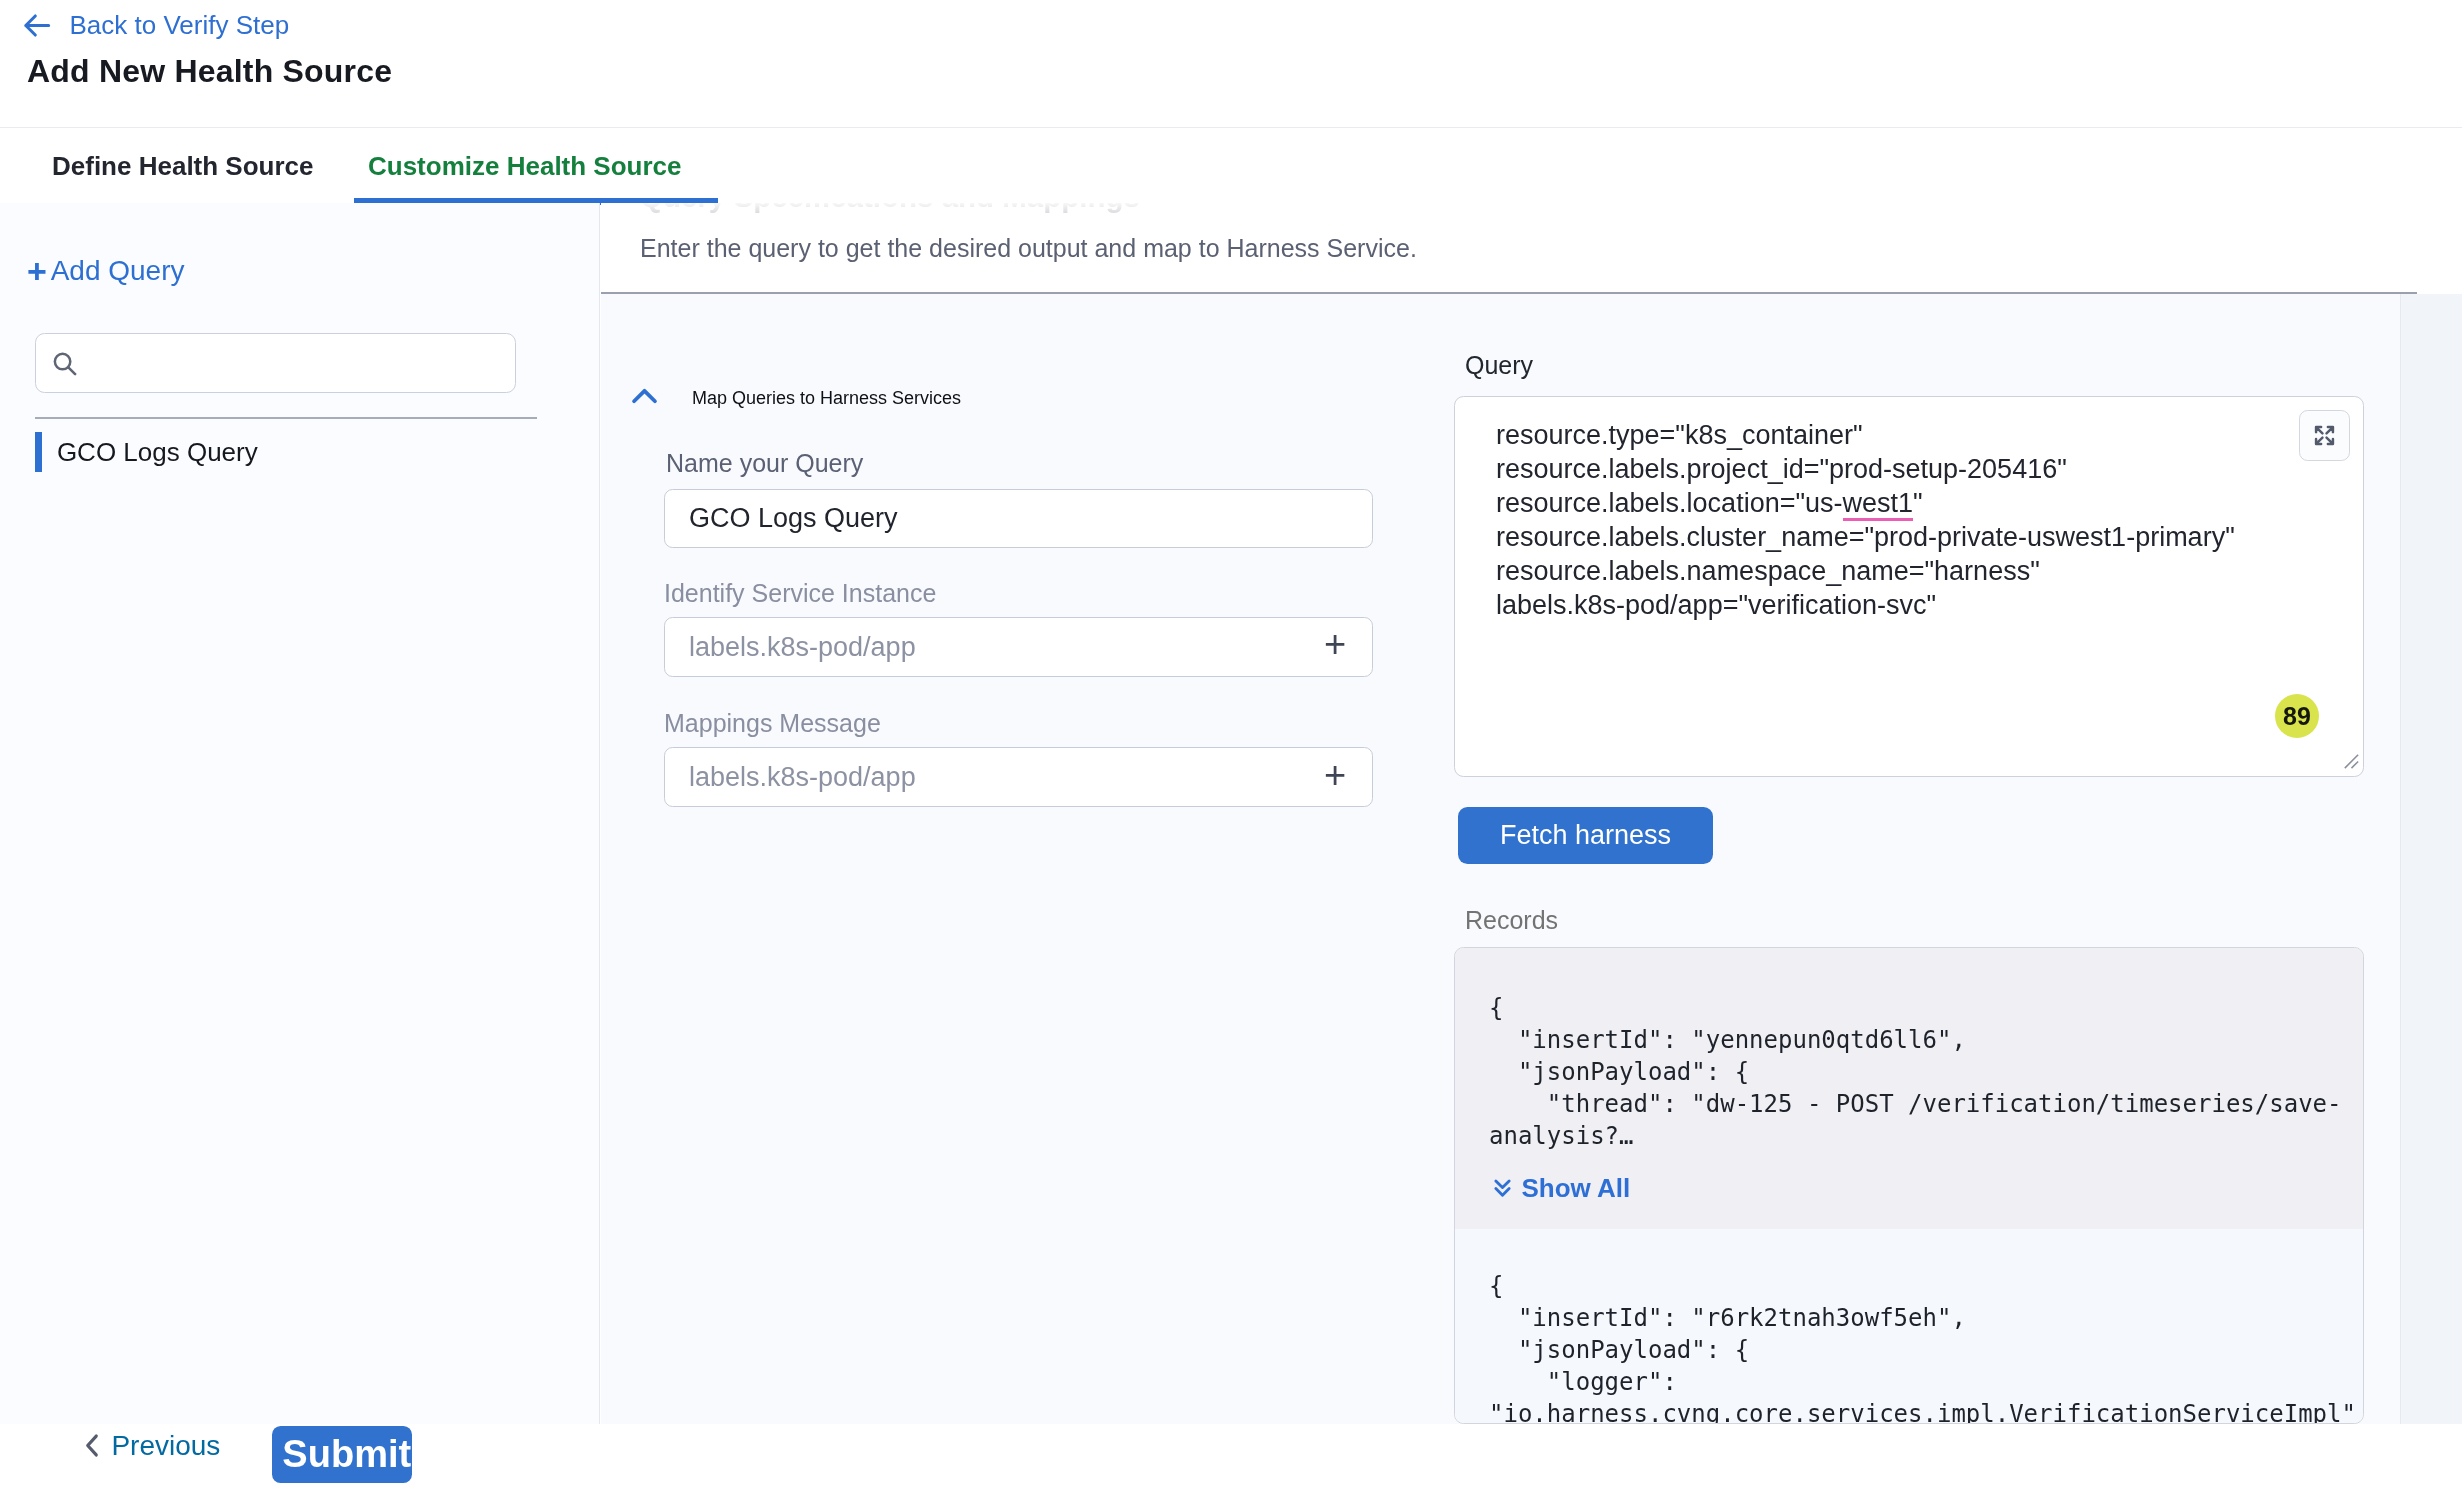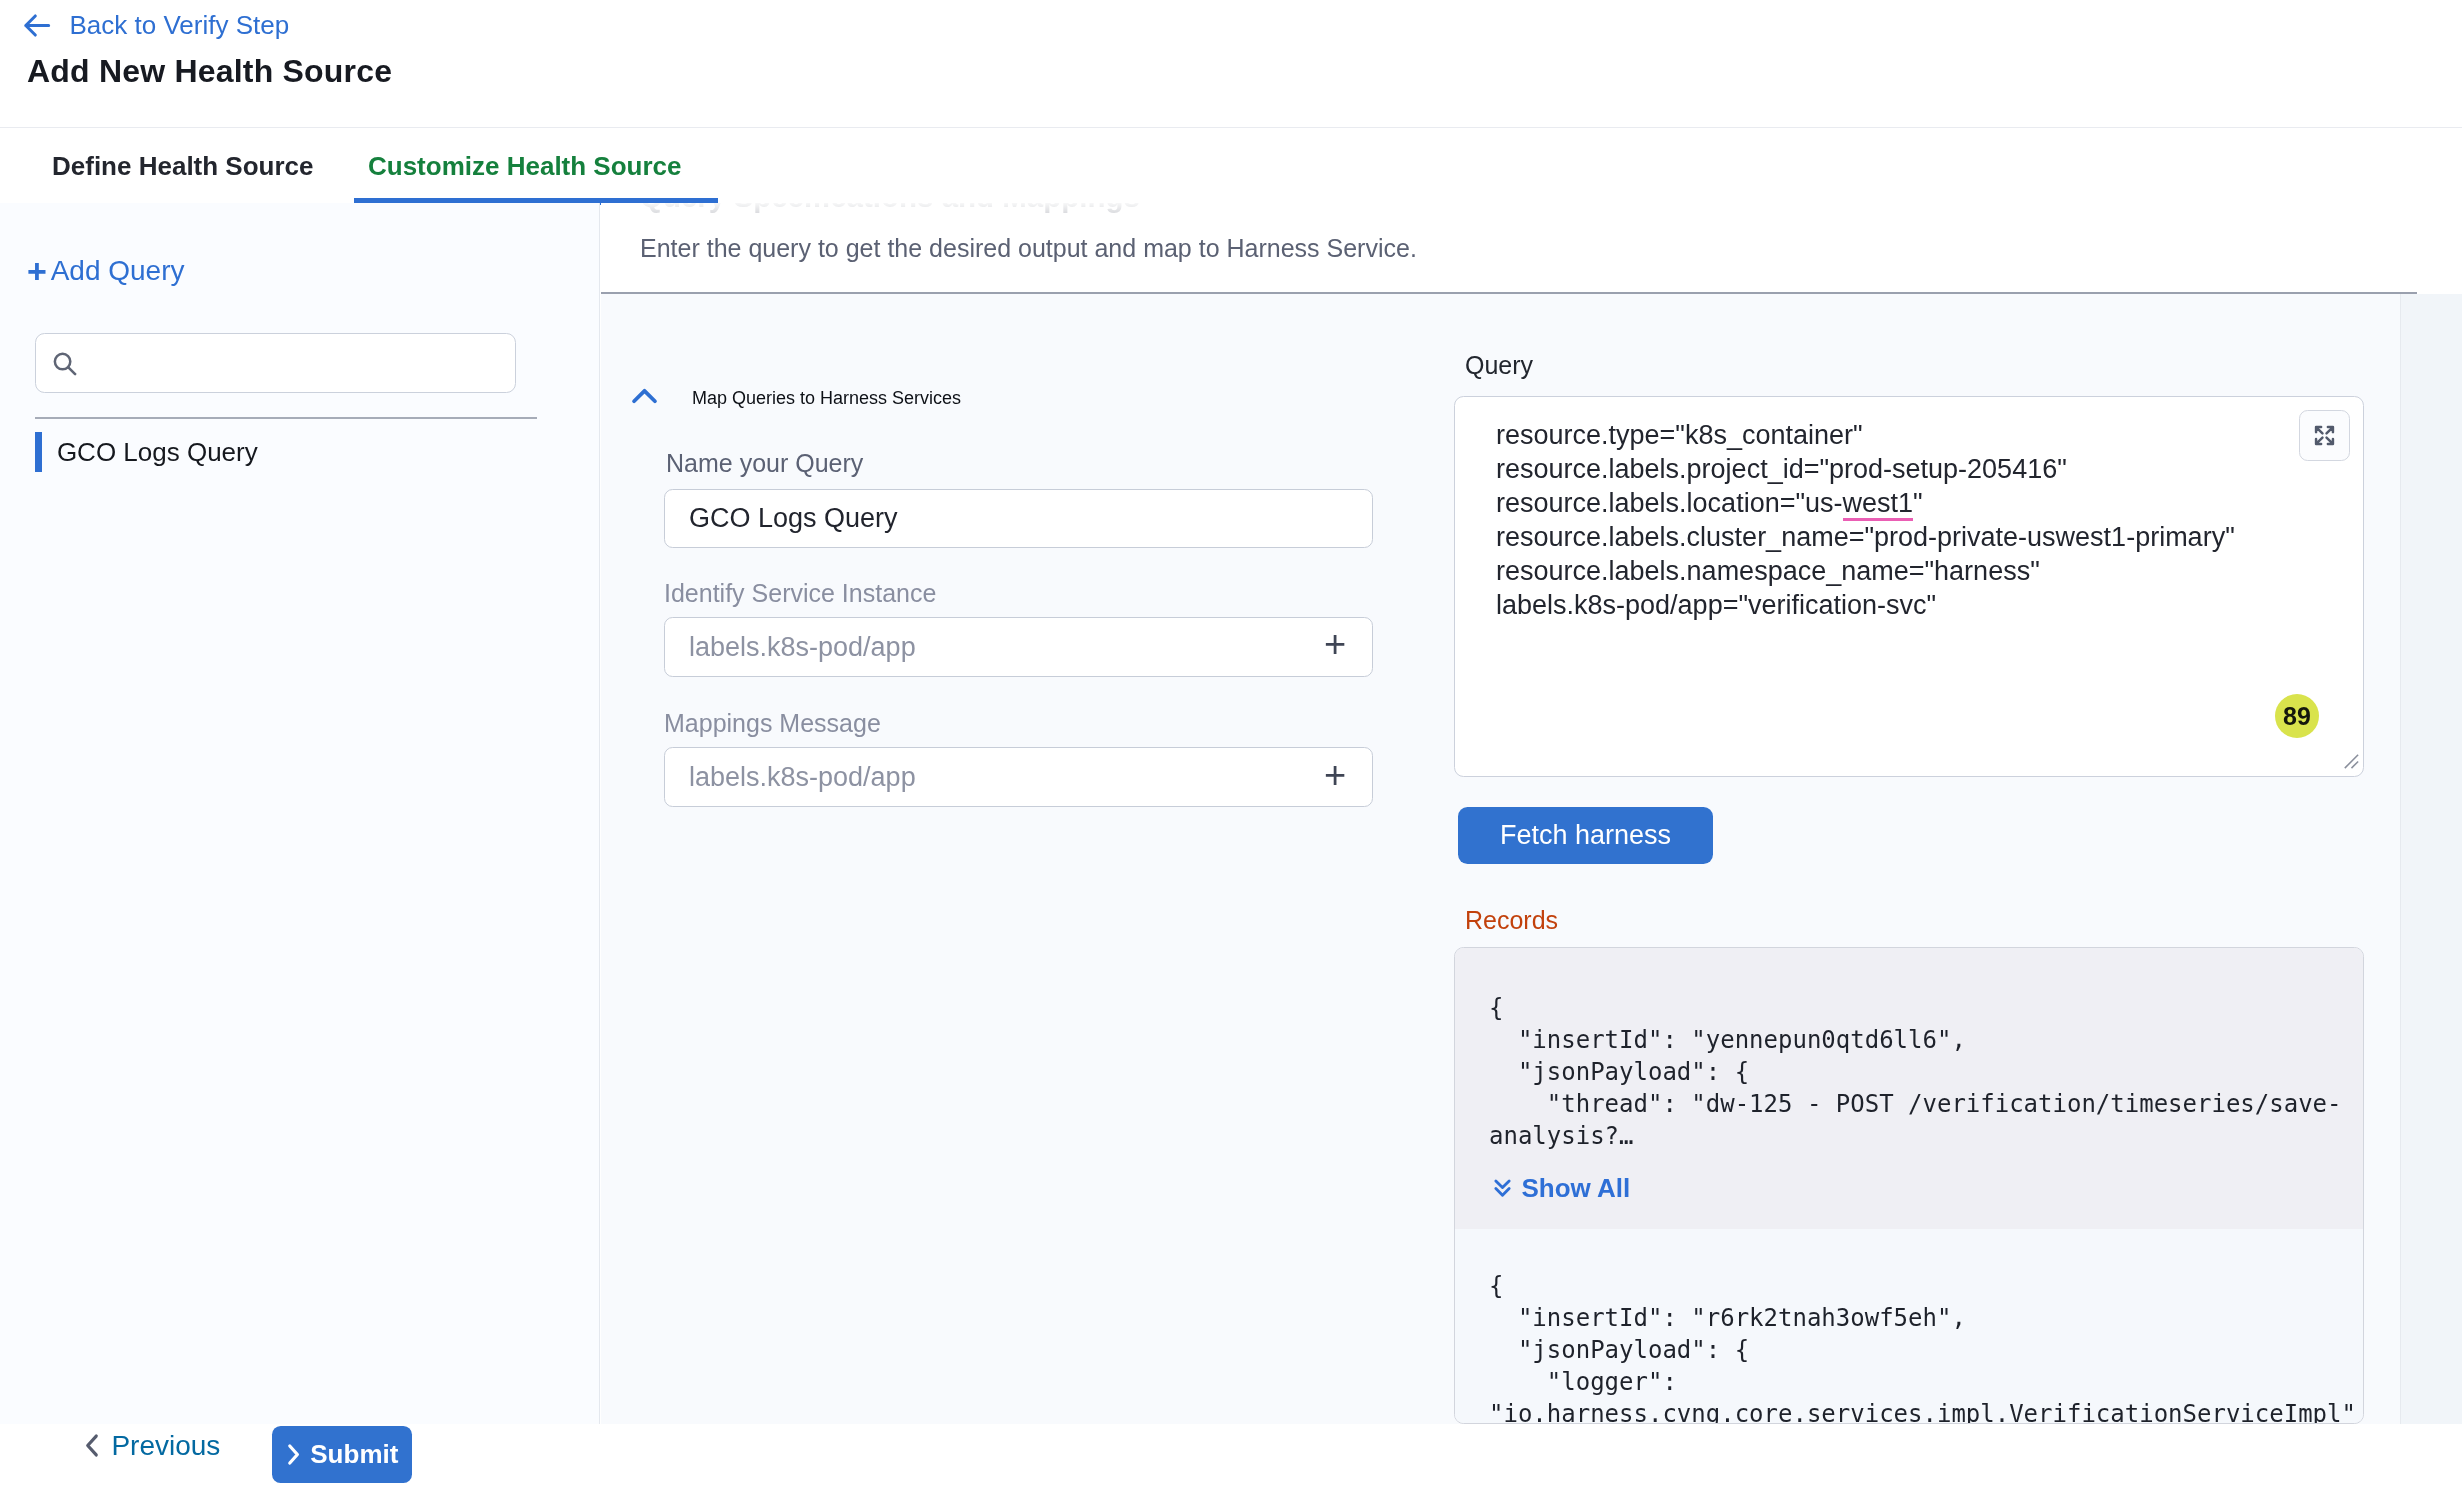--- a/index.html
+++ b/index.html
@@ -81,40 +81,40 @@
   .expand-btn{position:absolute;top:13.3px;right:13.3px;width:51px;height:51px;background:#fbfcfe;
     border:1.9px solid #d3d7e0;border-radius:8.6px;display:flex;align-items:center;justify-content:center;cursor:pointer;box-sizing:border-box;}
   .count-badge{position:absolute;top:297px;right:44px;width:44px;height:44px;border-radius:50%;
     background:#d9e34c;color:#14170c;font-size:25px;font-weight:700;display:flex;align-items:center;justify-content:center;}
   .resize-handle{position:absolute;right:1.9px;bottom:1.9px;cursor:nwse-resize;}
 
   .fetch-btn{left:1458px;top:807px;width:255px;height:57px;background:#3172cf;border:none;border-radius:9.5px;
     color:#fff;font-size:27px;font-family:"Liberation Sans",sans-serif;cursor:pointer;}
 
   
-  .records-label{left:1465px;top:906px;font-size:25px;color:#c2410c;}
+  .records-label{left:1465px;top:906px;font-size:25px;color:#737373;}
   .records-box{left:1454px;top:947px;width:910px;height:477px;background:#f5f8fc;
     border:1.9px solid #d2d5dd;border-radius:9.5px;box-sizing:border-box;overflow:hidden;}
   .record-card1{position:absolute;left:0;top:0;width:100%;height:281px;background:#efeff4;}
   .record-card2{position:absolute;left:0;top:281px;width:100%;height:248px;background:#f5f8fc;}
   .record-pre{position:absolute;left:34px;right:19px;margin:0;font-family:"DejaVu Sans Mono",monospace;
     font-size:24px;line-height:32px;color:#1e222b;white-space:pre;}
   .pre1{top:44px;}
   .pre2{top:41px;}
   .show-all{position:absolute;left:38px;top:225px;display:flex;align-items:center;gap:9.5px;cursor:pointer;}
   .show-all span{color:#2e6fd6;font-size:26px;font-weight:600;}
 
   
   .footer{left:0;top:1424px;width:2462px;height:63px;background:#ffffff;}
   .prev-btn{position:absolute;left:83px;top:5.7px;display:flex;align-items:center;gap:11.4px;cursor:pointer;
     background:none;border:none;padding:0;}
   .prev-btn span{color:#0369a1;font-size:28px;font-family:"Liberation Sans",sans-serif;}
   .submit-btn{position:absolute;left:272px;top:1.9px;width:140px;height:57px;background:#3172cf;border:none;
     border-radius:8.6px;display:flex;align-items:center;justify-content:center;gap:9.5px;cursor:pointer;}
-  .submit-btn span{color:#fff;font-size:26px;font-weight:700;font-family:"Liberation Sans",sans-serif;}
+  .submit-btn span{color:#fff;font-size:38px;font-weight:700;font-family:"Liberation Sans",sans-serif;}
 </style>
 </head>
 <body>
 
 <div class="abs back-link">
   <svg width="30.5" height="25" viewBox="0 0 32 26">
     <path d="M15 3 L5 13 L15 23 M5 13 H29" fill="none" stroke="#2e6fd2" stroke-width="3.2" stroke-linecap="round" stroke-linejoin="round"></path>
   </svg>
   <span>Back to Verify Step</span>
 </div>

